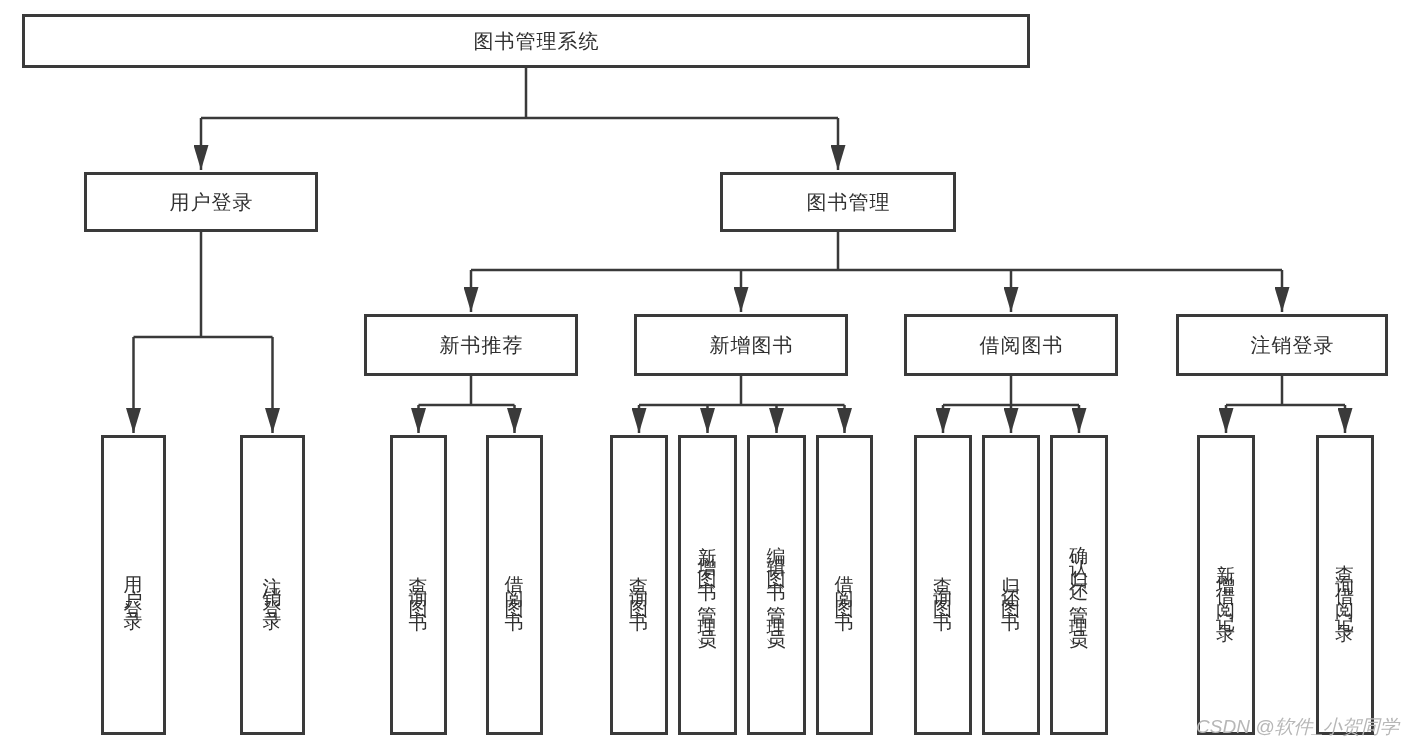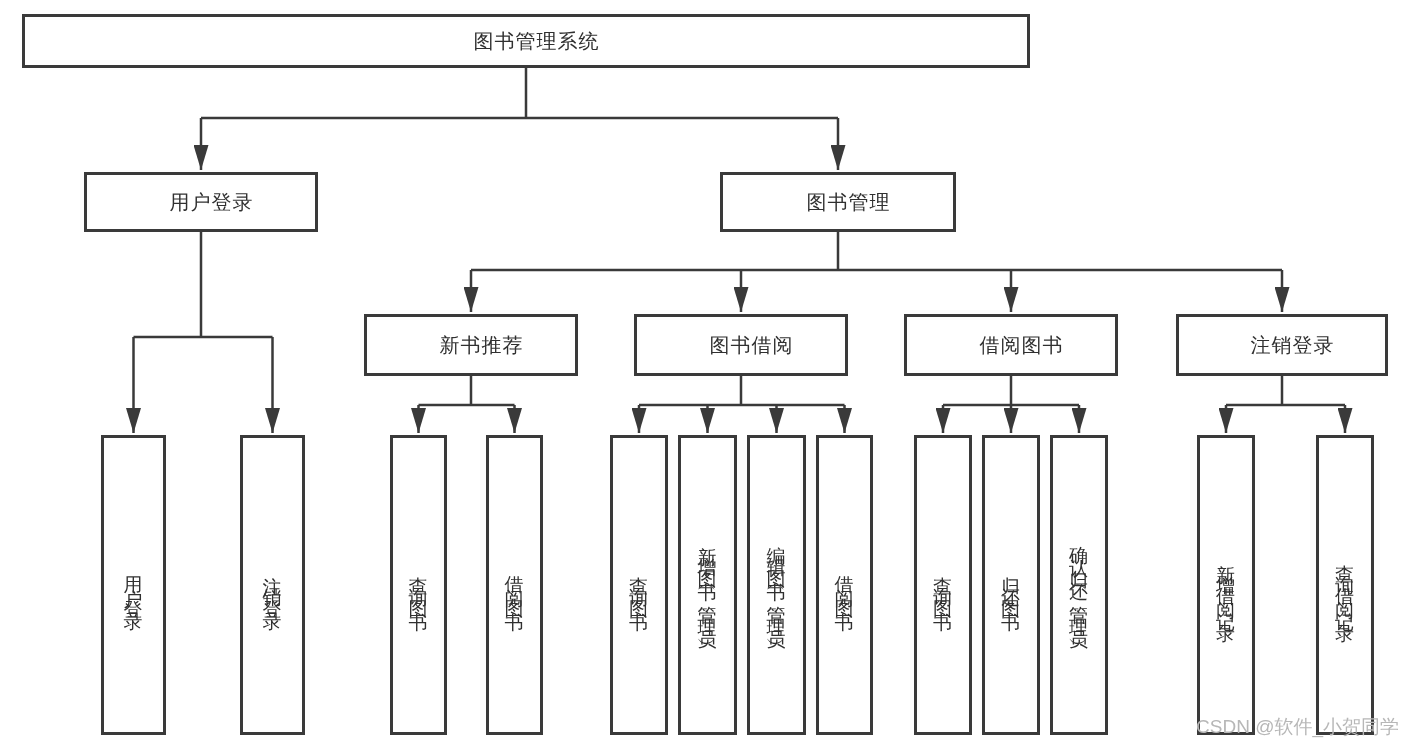--- a/index.html
+++ b/index.html
@@ -40,20 +40,21 @@
     line-height:1;
     text-align:center;
   }
   .watermark{
     position:absolute;
     right:6px;top:714px;
     font-size:19px;
     color:var(--wm-color);
     z-index:5;
     white-space:nowrap;
+    font-style:italic;
   }
 </style>
 </head>
 <body>
 
 <div id="stage">
 
   <svg class="connector-layer" viewBox="0 0 1405 747" xmlns="http://www.w3.org/2000/svg">
     <defs>
       <marker id="arrow" viewBox="0 0 10 6" refX="10" refY="3" markerWidth="10" markerHeight="6" orient="auto">
@@ -92,21 +93,21 @@
       <line x1="1345" y1="405" x2="1345" y2="433" marker-end="url(#arrow)"></line>
     </g>
   </svg>
 
   <div class="box hbox root-box" style="left:22px;top:14px;width:1008px;height:54px">图书管理系统</div>
 
   <div class="box hbox" style="left:84px;top:172px;width:234px;height:60px">用户登录</div>
   <div class="box hbox" style="left:364px;top:314px;width:214px;height:62px">新书推荐</div>
 
   <div class="box hbox" style="left:720px;top:172px;width:236px;height:60px">图书管理</div>
-  <div class="box hbox" style="left:634px;top:314px;width:214px;height:62px">图书借阅</div>
+  <div class="box hbox" style="left:634px;top:314px;width:214px;height:62px">新增图书</div>
   <div class="box hbox" style="left:904px;top:314px;width:214px;height:62px">借阅图书</div>
   <div class="box hbox" style="left:1176px;top:314px;width:212px;height:62px">注销登录</div>
 
   <div class="box vbox" style="left:101px;top:435px;width:65px;height:300px">用户登录</div>
   <div class="box vbox" style="left:240px;top:435px;width:65px;height:300px">注销登录</div>
 
   <div class="box vbox" style="left:390px;top:435px;width:57px;height:300px">查询图书</div>
   <div class="box vbox" style="left:486px;top:435px;width:57px;height:300px">借阅图书</div>
 
   <div class="box vbox" style="left:610px;top:435px;width:58px;height:300px">查询图书</div>

